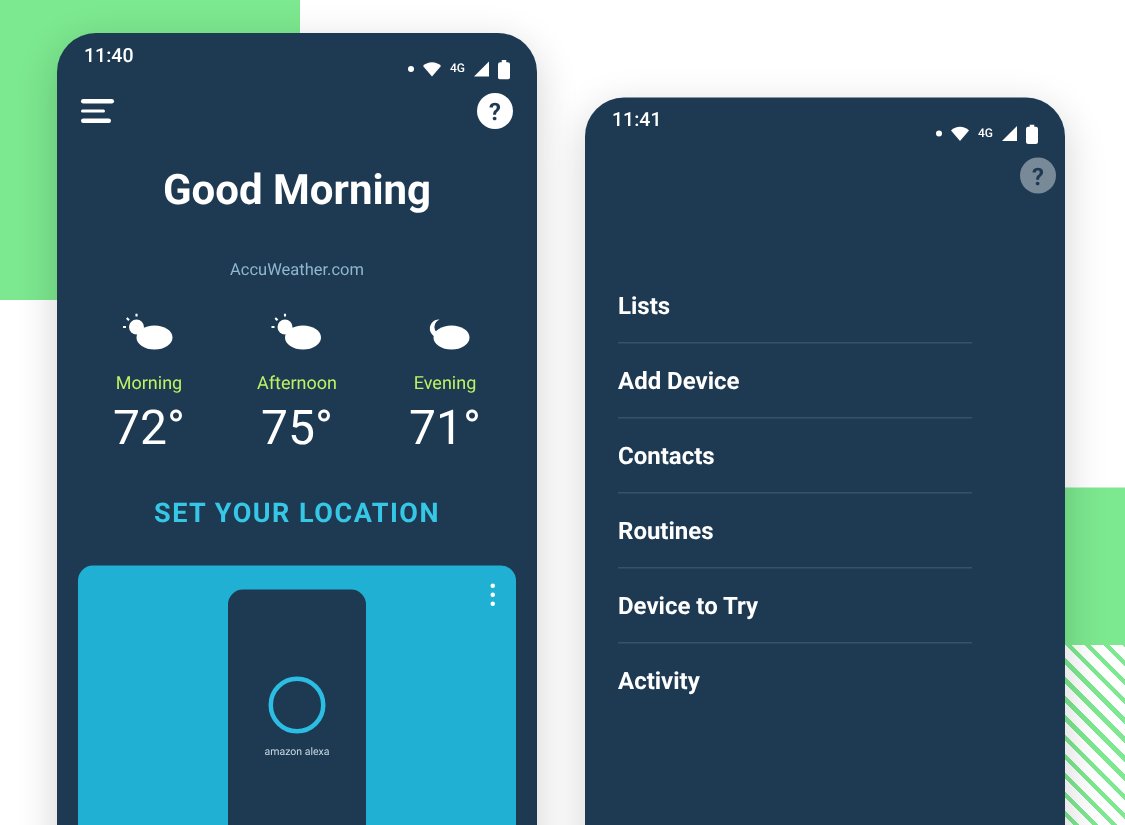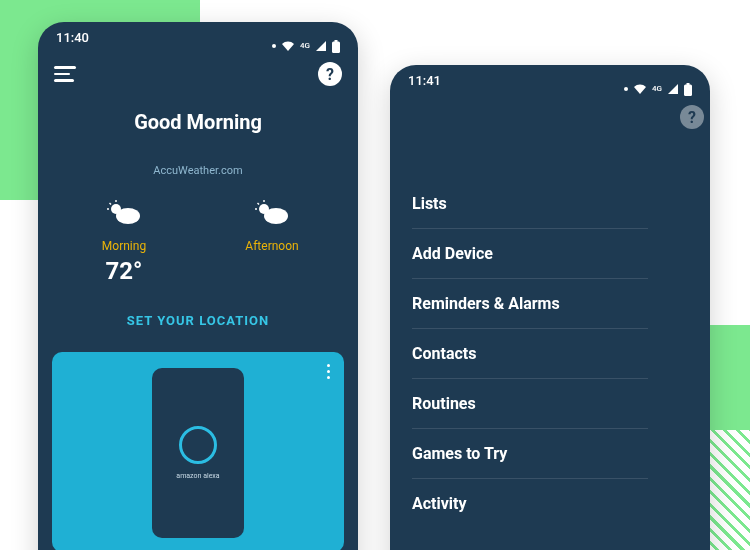--- a/index.html
+++ b/index.html
@@ -72,31 +72,31 @@
   }
   .hamburger { display:flex; flex-direction:column; gap:4px; cursor:pointer; }
   .hamburger span { display:block; width:22px; height:2.5px; background:#fff; border-radius:2px; }
   .hamburger span:nth-child(2){ width:16px; }
   .hamburger span:nth-child(3){ width:20px; }
   .help {
     width: 24px; height:24px; border-radius:50%; background:#fff;
     color:#1e3a52; font-weight:700; font-size:16px;
     display:flex; align-items:center; justify-content:center;
   }
-  .greeting { text-align:center; font-size:20px; font-weight:700; margin-top:14px; }
+  .greeting { text-align:center; font-size:28px; font-weight:700; margin-top:14px; }
   .loc-block { text-align:center; margin-top:30px; }
   .loc-city { font-size:11px; font-weight:700; letter-spacing:1px; }
   .loc-src { font-size:11px; color:#8fb7cf; margin-top:4px; }
   .forecast { display:flex; justify-content:space-around; margin-top:20px; padding:0 12px; }
   .period { text-align:center; flex:1; }
   .wicon { height:32px; display:flex; align-items:center; justify-content:center; }
-  .period-label { font-size:12px; color:#eab308; margin-top:10px; }
-  .temp { font-size:24px; font-weight:700; margin-top:4px; }
+  .period-label { font-size:12px; color:#bef264; margin-top:10px; }
+  .temp { font-size:32px; font-weight:400; margin-top:4px; }
   .setloc {
-    text-align:center; color:#36c6e6; font-size:13px;
+    text-align:center; color:#36c6e6; font-size:18px;
     font-weight:700; letter-spacing:1px; margin-top:28px;
   }
   .card {
     margin:24px 14px 0 14px; background:#1fb0d4;
     border-radius:10px; height:200px; position:relative; display:flex;
     align-items:flex-start; justify-content:center;
   }
   .card-menu { position:absolute; right:14px; top:12px; display:flex; flex-direction:column; gap:3px; }
   .card-menu span { width:3px; height:3px; background:#fff; border-radius:50%; }
   .card-phone {
@@ -187,20 +187,31 @@
             <circle cx="10" cy="9" r="5" fill="#fff"></circle>
             <g stroke="#fff" stroke-width="1.4">
               <line x1="10" y1="0" x2="10" y2="2"></line>
               <line x1="1" y1="9" x2="3" y2="9"></line>
               <line x1="3.5" y1="3" x2="5" y2="4.5"></line>
             </g>
             <ellipse cx="22" cy="16" rx="12" ry="8" fill="#fff"></ellipse>
           </svg>
       </div>
       <div class="period-label">Afternoon</div>
+      <div class="temp">75°</div>
+    </div>
+    <div class="period">
+      <div class="wicon">
+        <svg width="36" height="26" viewBox="0 0 36 26">
+            <path d="M14 4a6 6 0 1 0 4 10 5 5 0 0 1-4-10z" fill="#fff"></path>
+            <ellipse cx="22" cy="16" rx="12" ry="8" fill="#fff"></ellipse>
+          </svg>
+      </div>
+      <div class="period-label">Evening</div>
+      <div class="temp">71°</div>
     </div>
   </div>
 
   <div class="setloc">SET YOUR LOCATION</div>
 
   <div class="card">
     <div class="card-menu">
         <span></span>
         <span></span>
         <span></span>
@@ -229,19 +240,18 @@
           <rect x="2.5" y="0" width="3" height="2" fill="#fff"></rect>
         </svg>
     </div>
   </div>
   <div class="help">?</div>
 
   <div class="drawer">
     <div class="drawer-spacer"></div>
     <div class="drawer-item">Lists</div>
     <div class="drawer-item">Add Device</div>
-    <div class="drawer-item">Reminders &amp; Alarms</div>
     <div class="drawer-item">Contacts</div>
     <div class="drawer-item">Routines</div>
-    <div class="drawer-item">Games to Try</div>
+    <div class="drawer-item">Device to Try</div>
     <div class="drawer-item">Activity</div>
   </div>
 </div>
 
 </body></html>

